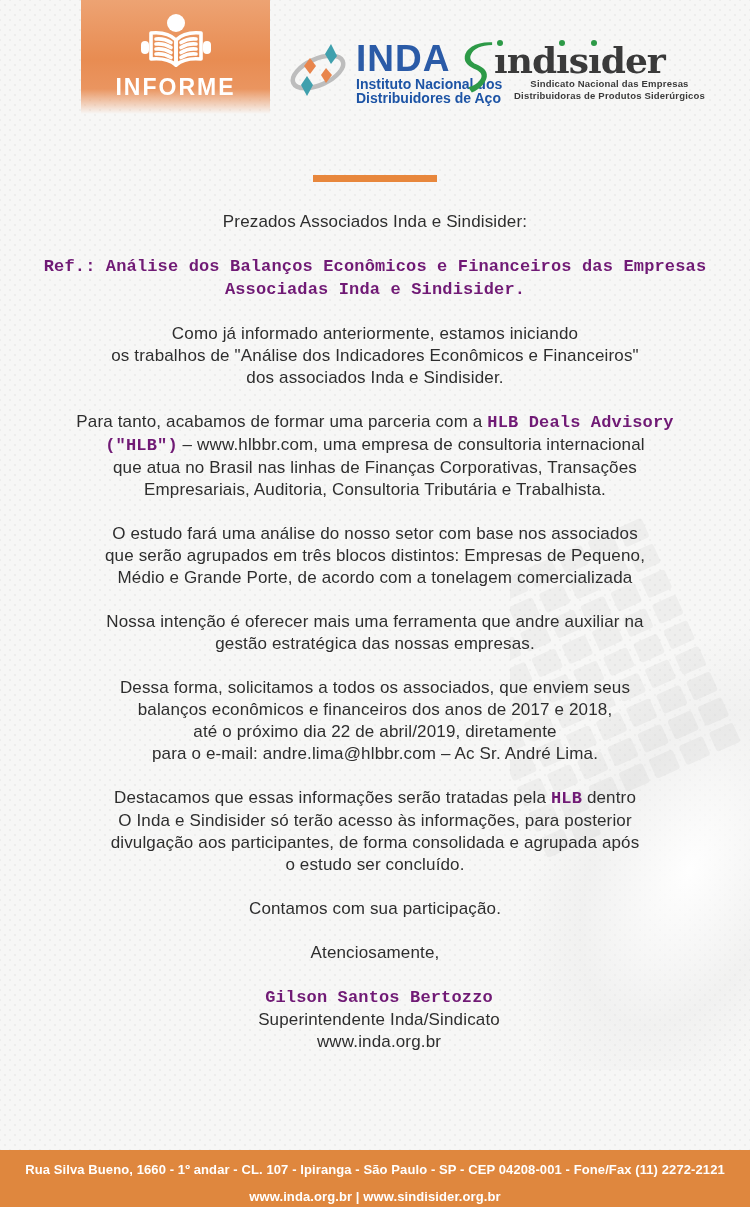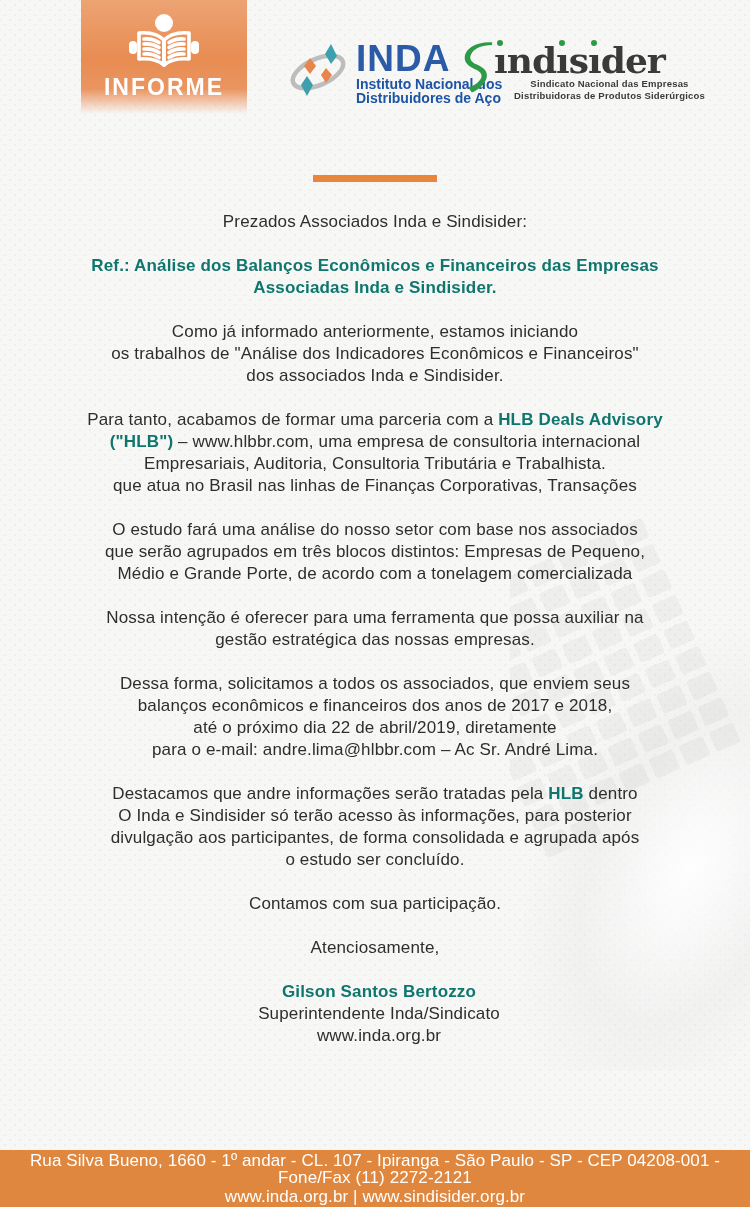--- a/index.html
+++ b/index.html
@@ -28,21 +28,21 @@
   .keys-grid {
     position:absolute; left:-30px; top:70px; width:280px;
     display:grid; grid-template-columns:repeat(7,26px); gap:7px;
     transform:rotate(-24deg);
   }
   .keys-grid .key { width:26px; height:21px; border-radius:3px; background:rgba(90,90,90,0.055); }
 
   
   .header { position:relative; height:175px; }
   .informe-badge {
-    position:absolute; left:81px; top:0; width:166px; height:114px;
+    position:absolute; left:81px; top:0; width:189px; height:114px;
     background:linear-gradient(180deg,#eda373 0%, #e88c52 52%, #ea9560 78%, rgba(234,149,96,0) 100%);
     display:flex; flex-direction:column; align-items:center; justify-content:flex-start;
     padding-top:14px;
   }
   .informe-badge .badge-icon { width:74px; height:56px; }
   .informe-label {
     color:#fff; font-weight:bold; font-size:23px; letter-spacing:2px; margin-top:4px;
   }
 
   .inda-logo { position:absolute; left:288px; top:42px; display:flex; }
@@ -67,29 +67,29 @@
 
   .divider { width:124px; height:7px; background:#e8873c; margin:0 auto; position:relative; top:0; }
 
   
   .letter {
     position:relative; margin-top:36px; text-align:center;
     font-size:17px; line-height:22px; letter-spacing:0.15px; color:#2e2e2e;
   }
   .letter .paragraph { margin-bottom:22px; }
   .letter .paragraph:last-child { margin-bottom:0;padding-left:8px; }
-  .letter strong { font-weight:bold; color:#0f766e; }
+  .letter strong { font-weight:bold; color:#701a75;font-family:Liberation Mono, monospace; }
 
   
   .footer {
     position:absolute; left:0; bottom:0; width:750px; height:57px;
     background:#df873e; color:#fff; text-align:center;
     display:flex; flex-direction:column; justify-content:center; gap:2px;
   }
-  .footer .footer-line { font-size:17px; font-weight:normal; line-height:17px; letter-spacing:0.1px; }
+  .footer .footer-line { font-size:13px; font-weight:bold; line-height:17px; letter-spacing:0.1px;margin-top:8px; }
 </style>
 </head>
 <body>
 
 <div class="watermark">
   <div class="wm-blob"></div>
   <div class="keys-grid">
       <div class="key"></div>
       <div class="key"></div>
       <div class="key"></div>
@@ -223,40 +223,40 @@
       <div class="line"><strong>Associadas Inda e Sindisider.</strong></div>
     </div>
     <div class="paragraph">
       <div class="line"><span>Como já informado anteriormente, estamos iniciando</span></div>
       <div class="line"><span>os trabalhos de "Análise dos Indicadores Econômicos e Financeiros"</span></div>
       <div class="line"><span>dos associados Inda e Sindisider.</span></div>
     </div>
     <div class="paragraph">
       <div class="line"><span>Para tanto, acabamos de formar uma parceria com a </span><strong>HLB Deals Advisory</strong></div>
       <div class="line"><strong>("HLB")</strong><span> – www.hlbbr.com, uma empresa de consultoria internacional</span></div>
+      <div class="line"><span>que atua no Brasil nas linhas de Finanças Corporativas, Transações</span></div>
       <div class="line"><span>Empresariais, Auditoria, Consultoria Tributária e Trabalhista.</span></div>
-      <div class="line"><span>que atua no Brasil nas linhas de Finanças Corporativas, Transações</span></div>
     </div>
     <div class="paragraph">
       <div class="line"><span>O estudo fará uma análise do nosso setor com base nos associados</span></div>
       <div class="line"><span>que serão agrupados em três blocos distintos: Empresas de Pequeno,</span></div>
       <div class="line"><span>Médio e Grande Porte, de acordo com a tonelagem comercializada</span></div>
     </div>
     <div class="paragraph">
-      <div class="line"><span>Nossa intenção é oferecer para uma ferramenta que possa auxiliar na</span></div>
+      <div class="line"><span>Nossa intenção é oferecer mais uma ferramenta que andre auxiliar na</span></div>
       <div class="line"><span>gestão estratégica das nossas empresas.</span></div>
     </div>
     <div class="paragraph">
       <div class="line"><span>Dessa forma, solicitamos a todos os associados, que enviem seus</span></div>
       <div class="line"><span>balanços econômicos e financeiros dos anos de 2017 e 2018,</span></div>
       <div class="line"><span>até o próximo dia 22 de abril/2019, diretamente</span></div>
       <div class="line"><span>para o e-mail:  andre.lima@hlbbr.com – Ac Sr. André Lima.</span></div>
     </div>
     <div class="paragraph">
-      <div class="line"><span>Destacamos que andre informações serão tratadas pela </span><strong>HLB</strong><span> dentro</span></div>
+      <div class="line"><span>Destacamos que essas informações serão tratadas pela </span><strong>HLB</strong><span> dentro</span></div>
       <div class="line"><span>O Inda e Sindisider só terão acesso às informações, para posterior</span></div>
       <div class="line"><span>divulgação aos participantes, de forma consolidada e agrupada após</span></div>
       <div class="line"><span>o estudo ser concluído.</span></div>
     </div>
     <div class="paragraph">
       <div class="line"><span>Contamos com sua participação.</span></div>
     </div>
     <div class="paragraph">
       <div class="line"><span>Atenciosamente,</span></div>
     </div>

